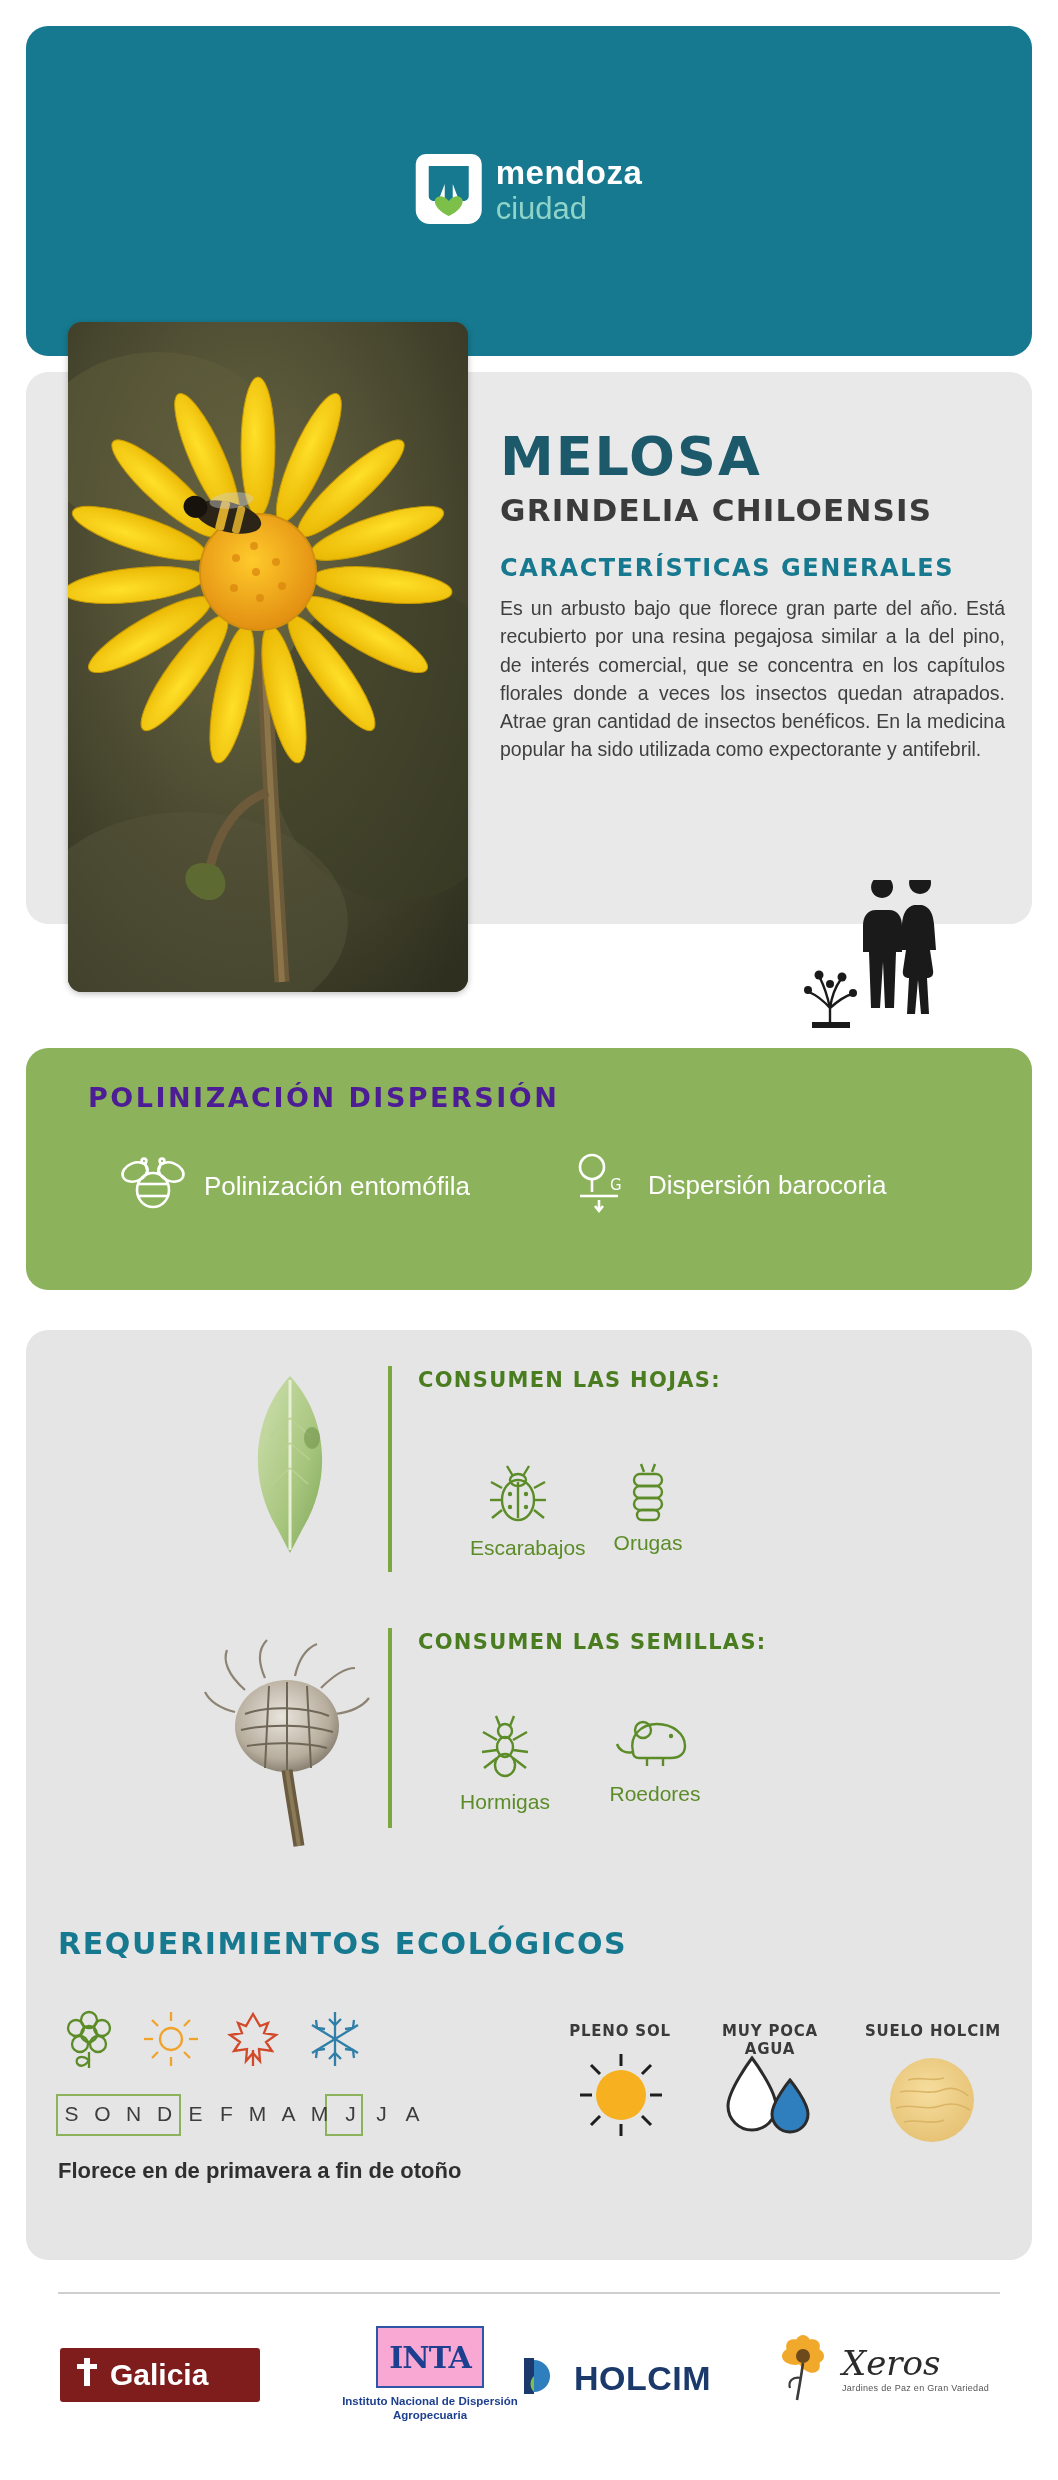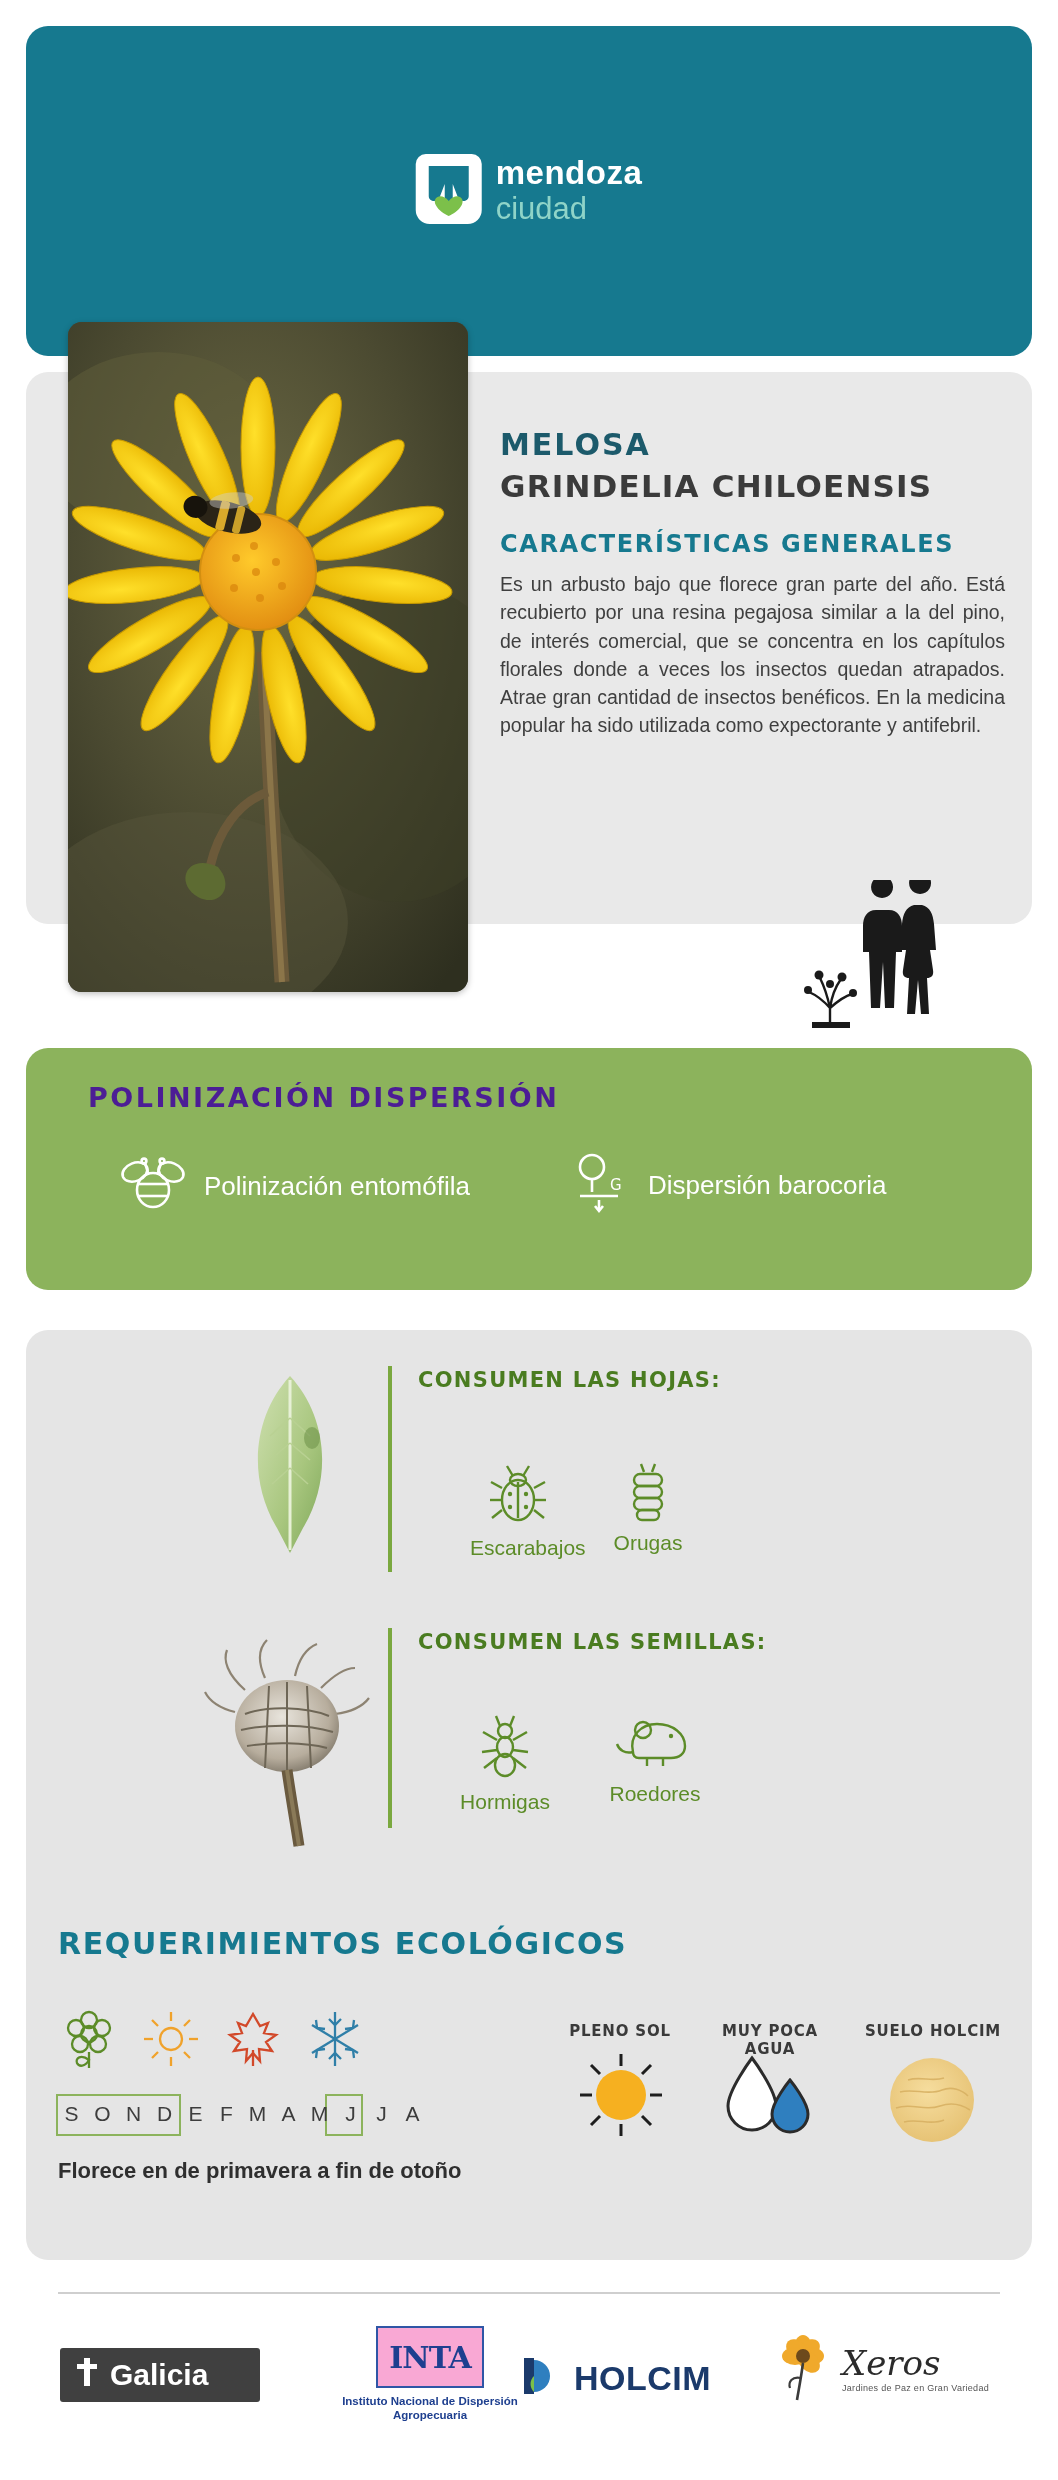--- a/index.html
+++ b/index.html
@@ -91,21 +91,21 @@
   .photo-main svg { display:block; }
 
   .titleblock {
     position: absolute;
     left: 500px;
     top: 430px;
     width: 510px;
   }
   .t-main {
     font-family: "DejaVu Sans", sans-serif;
-    font-size: 30px;
+    font-size: 54px;
     font-weight: bold;
     color: #1c5a6b;
     letter-spacing: 2px;
     line-height: 1;
   }
   .t-sci {
     font-family: "DejaVu Sans", sans-serif;
     font-size: 31px;
     font-weight: bold;
     color: #3b3b3b;
@@ -252,21 +252,21 @@
     background: #cfcfcf;
   }
   .sponsor {
     position: absolute;
     display: flex;
     align-items: center;
   }
   .galicia {
     width: 200px;
     height: 54px;
-    background: #404040;
+    background: #7f1d1d;
     border-radius: 3px;
     color: #fff;
     display: flex;
     align-items: center;
     gap: 10px;
     padding-left: 14px;
     box-sizing: border-box;
     font-size: 30px;
     font-weight: bold;
   }

